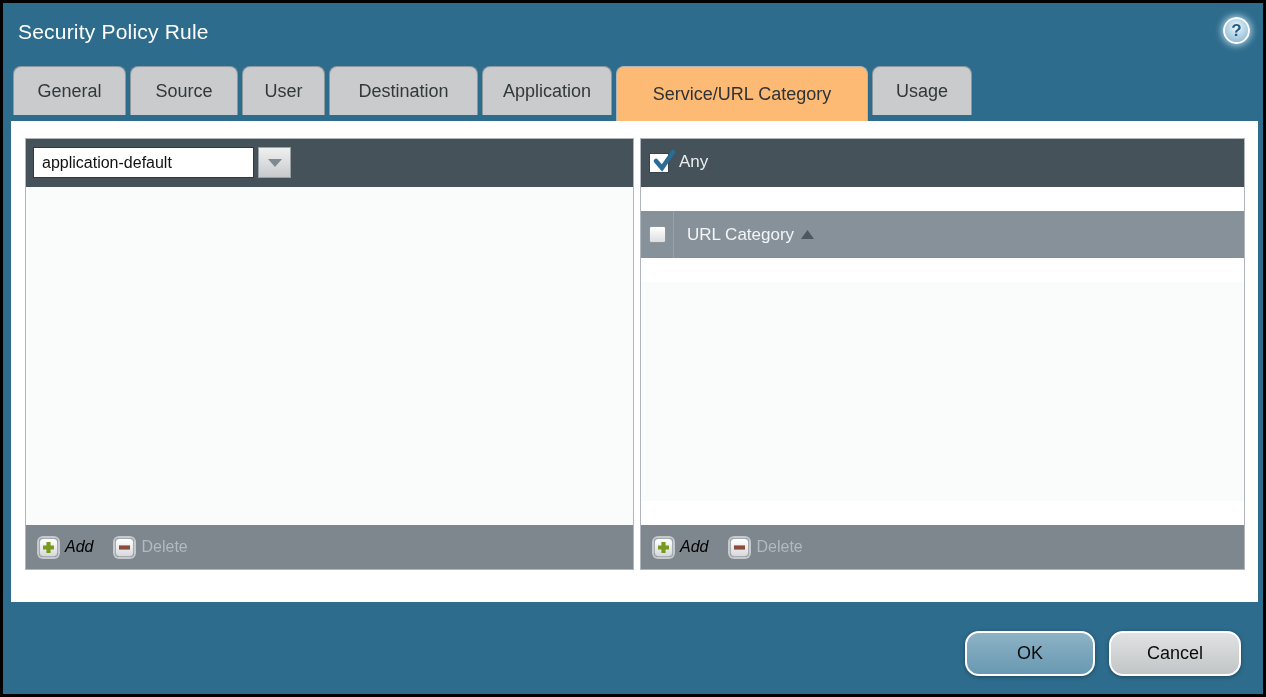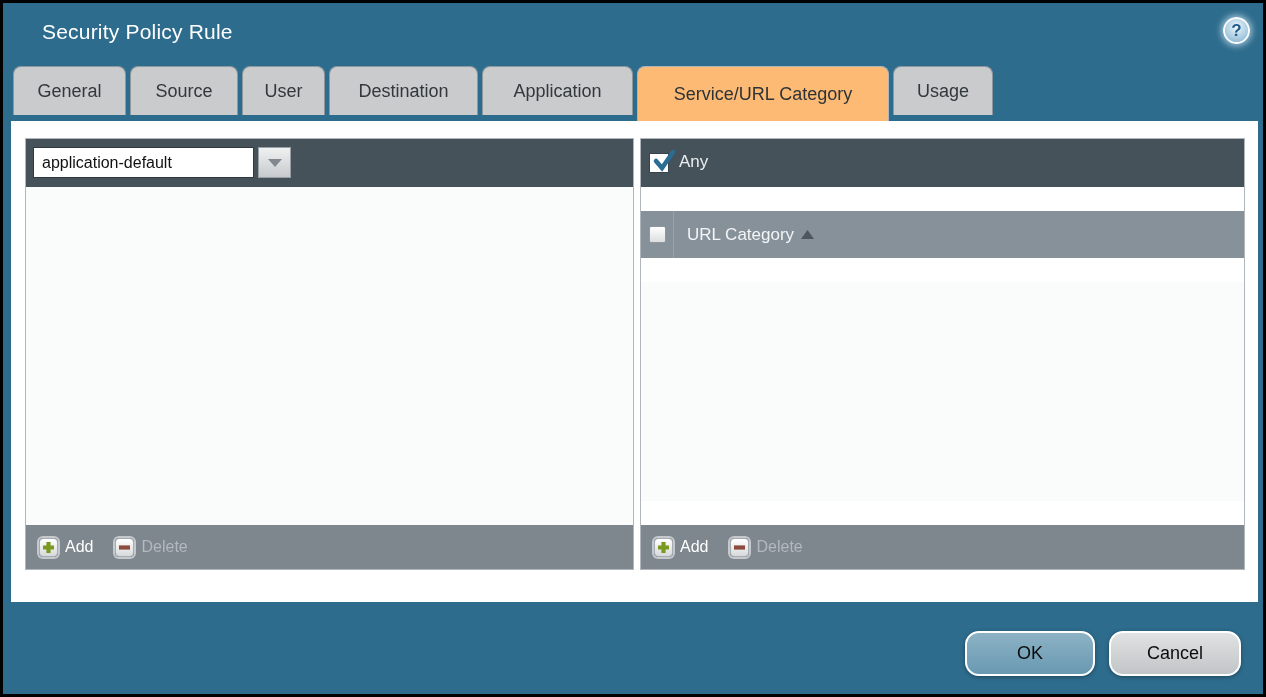--- a/index.html
+++ b/index.html
@@ -3,21 +3,21 @@
 <meta charset="utf-8">
 <style>
   * { margin:0; padding:0; box-sizing:border-box; }
   html,body { width:1266px; height:697px; }
   body { font-family:"Liberation Sans", sans-serif; background:#000; position:relative; overflow:hidden; }
 
   .window { position:absolute; left:0; top:0; width:1266px; height:697px;
             border:3px solid #000; background:#2e6c8d; }
 
   
-  .title { position:absolute; left:39px; top:17px; color:#fff; font-size:21px;
+  .title { position:absolute; left:15px; top:17px; color:#fff; font-size:21px;
            font-weight:400; letter-spacing:.2px; }
   .help { position:absolute; right:13px; top:14px; width:27px; height:27px; border-radius:50%;
           background:radial-gradient(circle at 50% 35%, #f2f8fb 0%, #b9d6e6 45%, #7fafcc 100%);
           border:2px solid rgba(255,255,255,.92);
           box-shadow:0 0 6px 2px rgba(215,238,252,.65);
           color:#1d5c8c; font-weight:bold; font-size:17px; text-align:center; line-height:23px;
           cursor:pointer; }
 
   
   .tabbar { position:absolute; left:10px; top:63px; height:55px; display:flex;
@@ -63,21 +63,21 @@
   .col-click { display:flex; align-items:center; cursor:pointer; }
   .any-label { position:absolute; left:38px; top:13px; color:#e9edef; font-size:17px; }
 
   
   .foot-btn { display:flex; align-items:center; gap:7px; cursor:pointer; background:none; border:none;
               font-family:"Liberation Sans", sans-serif; font-size:16px; padding:0; }
   .mini-icon { width:19px; height:19px; border-radius:4px;
                background:linear-gradient(#ffffff,#d7d9da); border:1px solid #a6adb2;
                box-shadow:0 0 0 2px rgba(255,255,255,.55);
                display:flex; align-items:center; justify-content:center; flex:none; }
-  .foot-btn .lbl-add { color:#ffffff; }
+  .foot-btn .lbl-add { color:#000000;font-style:italic; }
   .foot-btn.disabled .lbl-del { color:#b2b9bf; }
 
   
   .dlg-btn { position:absolute; top:628px; height:45px; border-radius:14px; border:2px solid #fff;
              font-family:"Liberation Sans", sans-serif; font-size:18px; color:#0c0c0c;
              box-shadow:0 1px 4px rgba(0,0,0,.35); cursor:pointer; }
   .dlg-btn.ok { left:962px; width:130px; background:linear-gradient(#8db2c5,#6899b2); }
   .dlg-btn.cancel { left:1106px; width:132px; background:linear-gradient(#e0e2e3,#c2c5c7); }
 </style>
 </head>
@@ -94,21 +94,21 @@
       </div>
     <div class="tab" style="width:108px">
         <span>Source</span>
       </div>
     <div class="tab" style="width:83px">
         <span>User</span>
       </div>
     <div class="tab" style="width:149px">
         <span>Destination</span>
       </div>
-    <div class="tab" style="width:151px">
+    <div class="tab" style="width:130px">
         <span>Application</span>
       </div>
     <div class="tab active" style="width:252px">
         <span>Service/URL Category</span>
       </div>
     <div class="tab" style="width:100px">
         <span>Usage</span>
       </div>
   </div>
 

